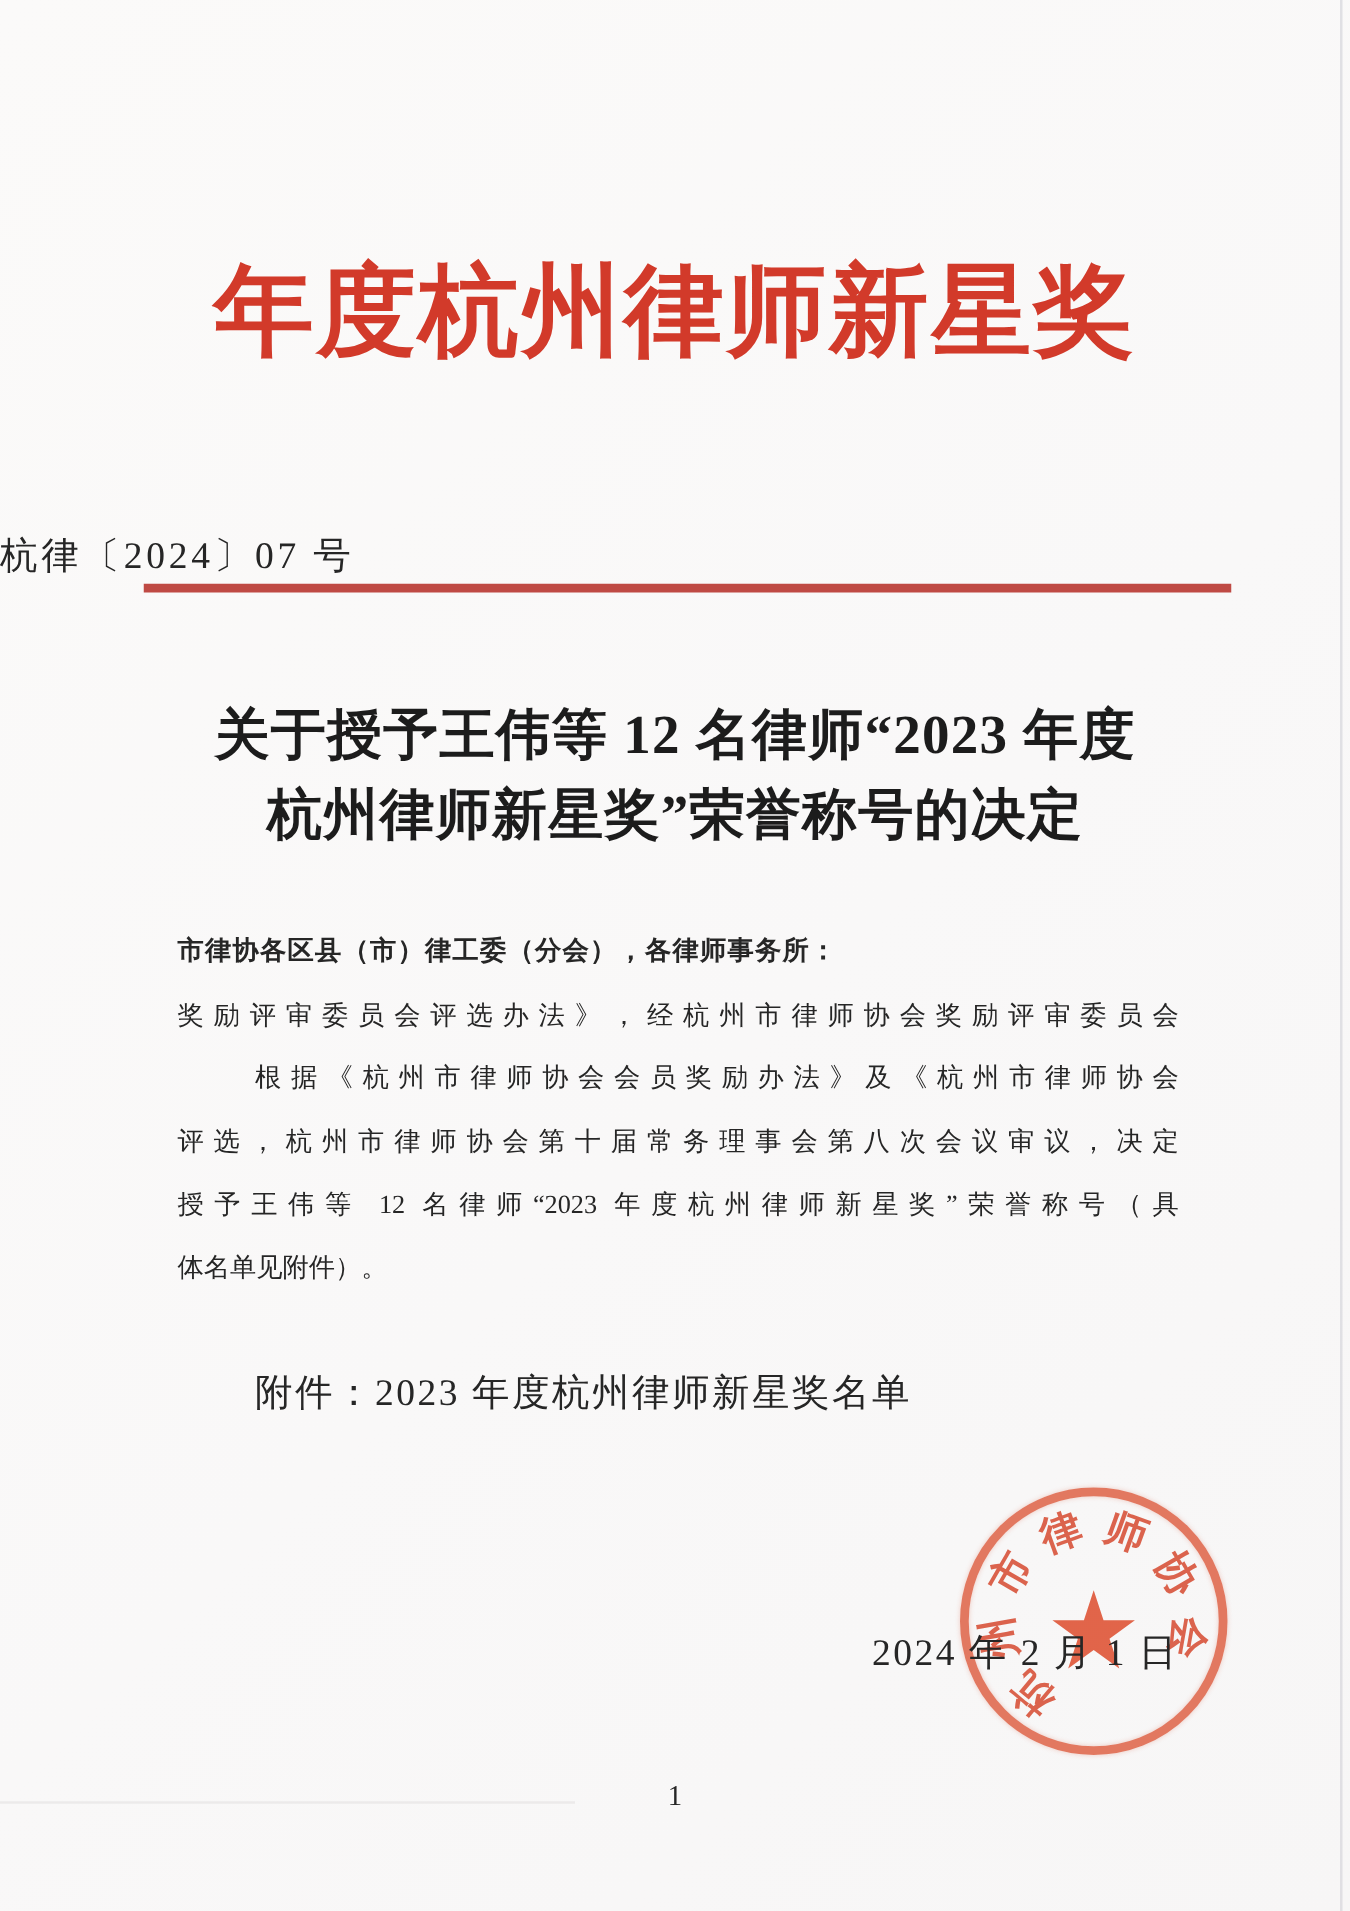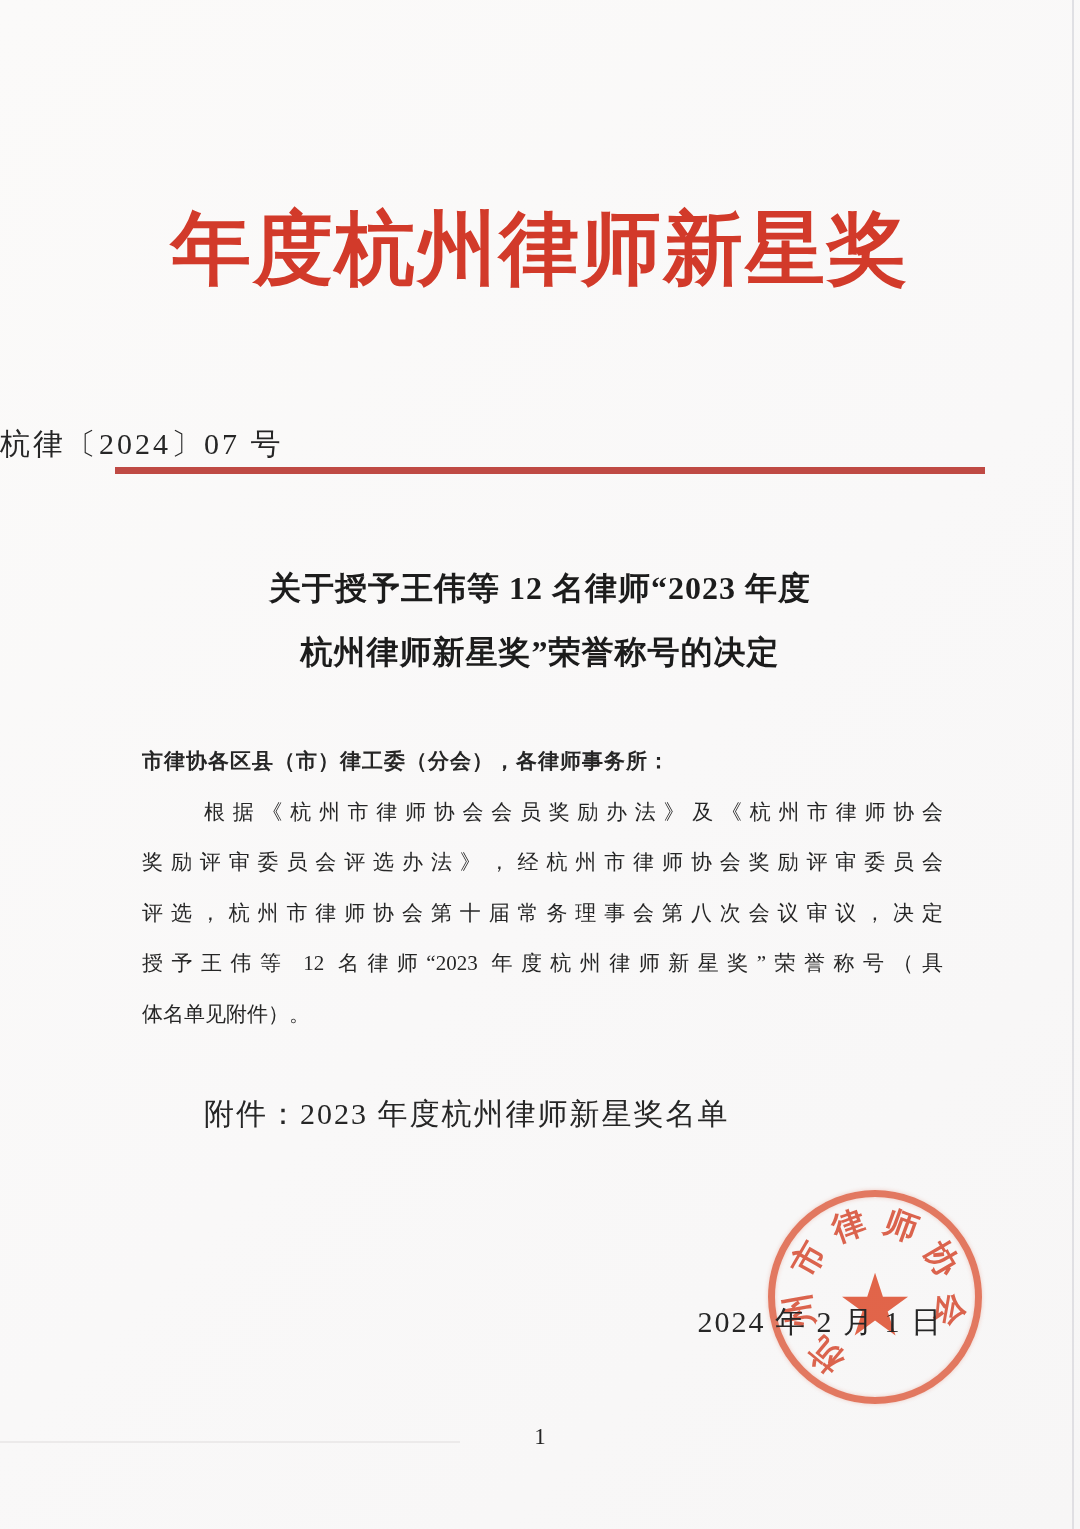--- a/index.html
+++ b/index.html
@@ -37,21 +37,21 @@
     letter-spacing:3px;
   }
   .red-rule{
     position:absolute;left:115px;top:467px;
     width:870px;height:7px;
     background:var(--rule_red);
   }
   .heading{
     position:absolute;top:556px;left:0;width:100%;
     text-align:center;
-    font-size:32px;font-weight:bold;
+    font-size:44px;font-weight:bold;
     line-height:64px;
     color:#1c1c1c;
     letter-spacing:1px;
   }
   .body-block{
     position:absolute;left:142px;top:736px;width:801px;
     font-size:21px;
     line-height:50.5px;
   }
   .addressee{
@@ -124,22 +124,22 @@
 
   <div class="heading">
     <div>关于授予王伟等 12 名律师“2023 年度</div>
     <div>杭州律师新星奖”荣誉称号的决定</div>
   </div>
 
   <div class="body-block">
     <div class="body-line addressee">市律协各区县（市）律工委（分会），各律师事务所：</div>
     <div>
 
-    <div class="body-line indent just">根据《杭州市律师协会会员奖励办法》及《杭州市律师协会</div>
-        <div class="body-line just">奖励评审委员会评选办法》，经杭州市律师协会奖励评审委员会</div>
+    <div class="body-line just">奖励评审委员会评选办法》，经杭州市律师协会奖励评审委员会</div>
+        <div class="body-line indent just">根据《杭州市律师协会会员奖励办法》及《杭州市律师协会</div>
         <div class="body-line just">评选，杭州市律师协会第十届常务理事会第八次会议审议，决定</div>
         <div class="body-line just">授予王伟等 12 名律师“2023 年度杭州律师新星奖”荣誉称号（具</div>
         <div class="body-line">体名单见附件）。</div>
       </div>
   </div>
 
   <div class="attachment">附件：2023 年度杭州律师新星奖名单</div>
 
   <div class="sig-date">2024 年 2 月 1 日</div>
 

